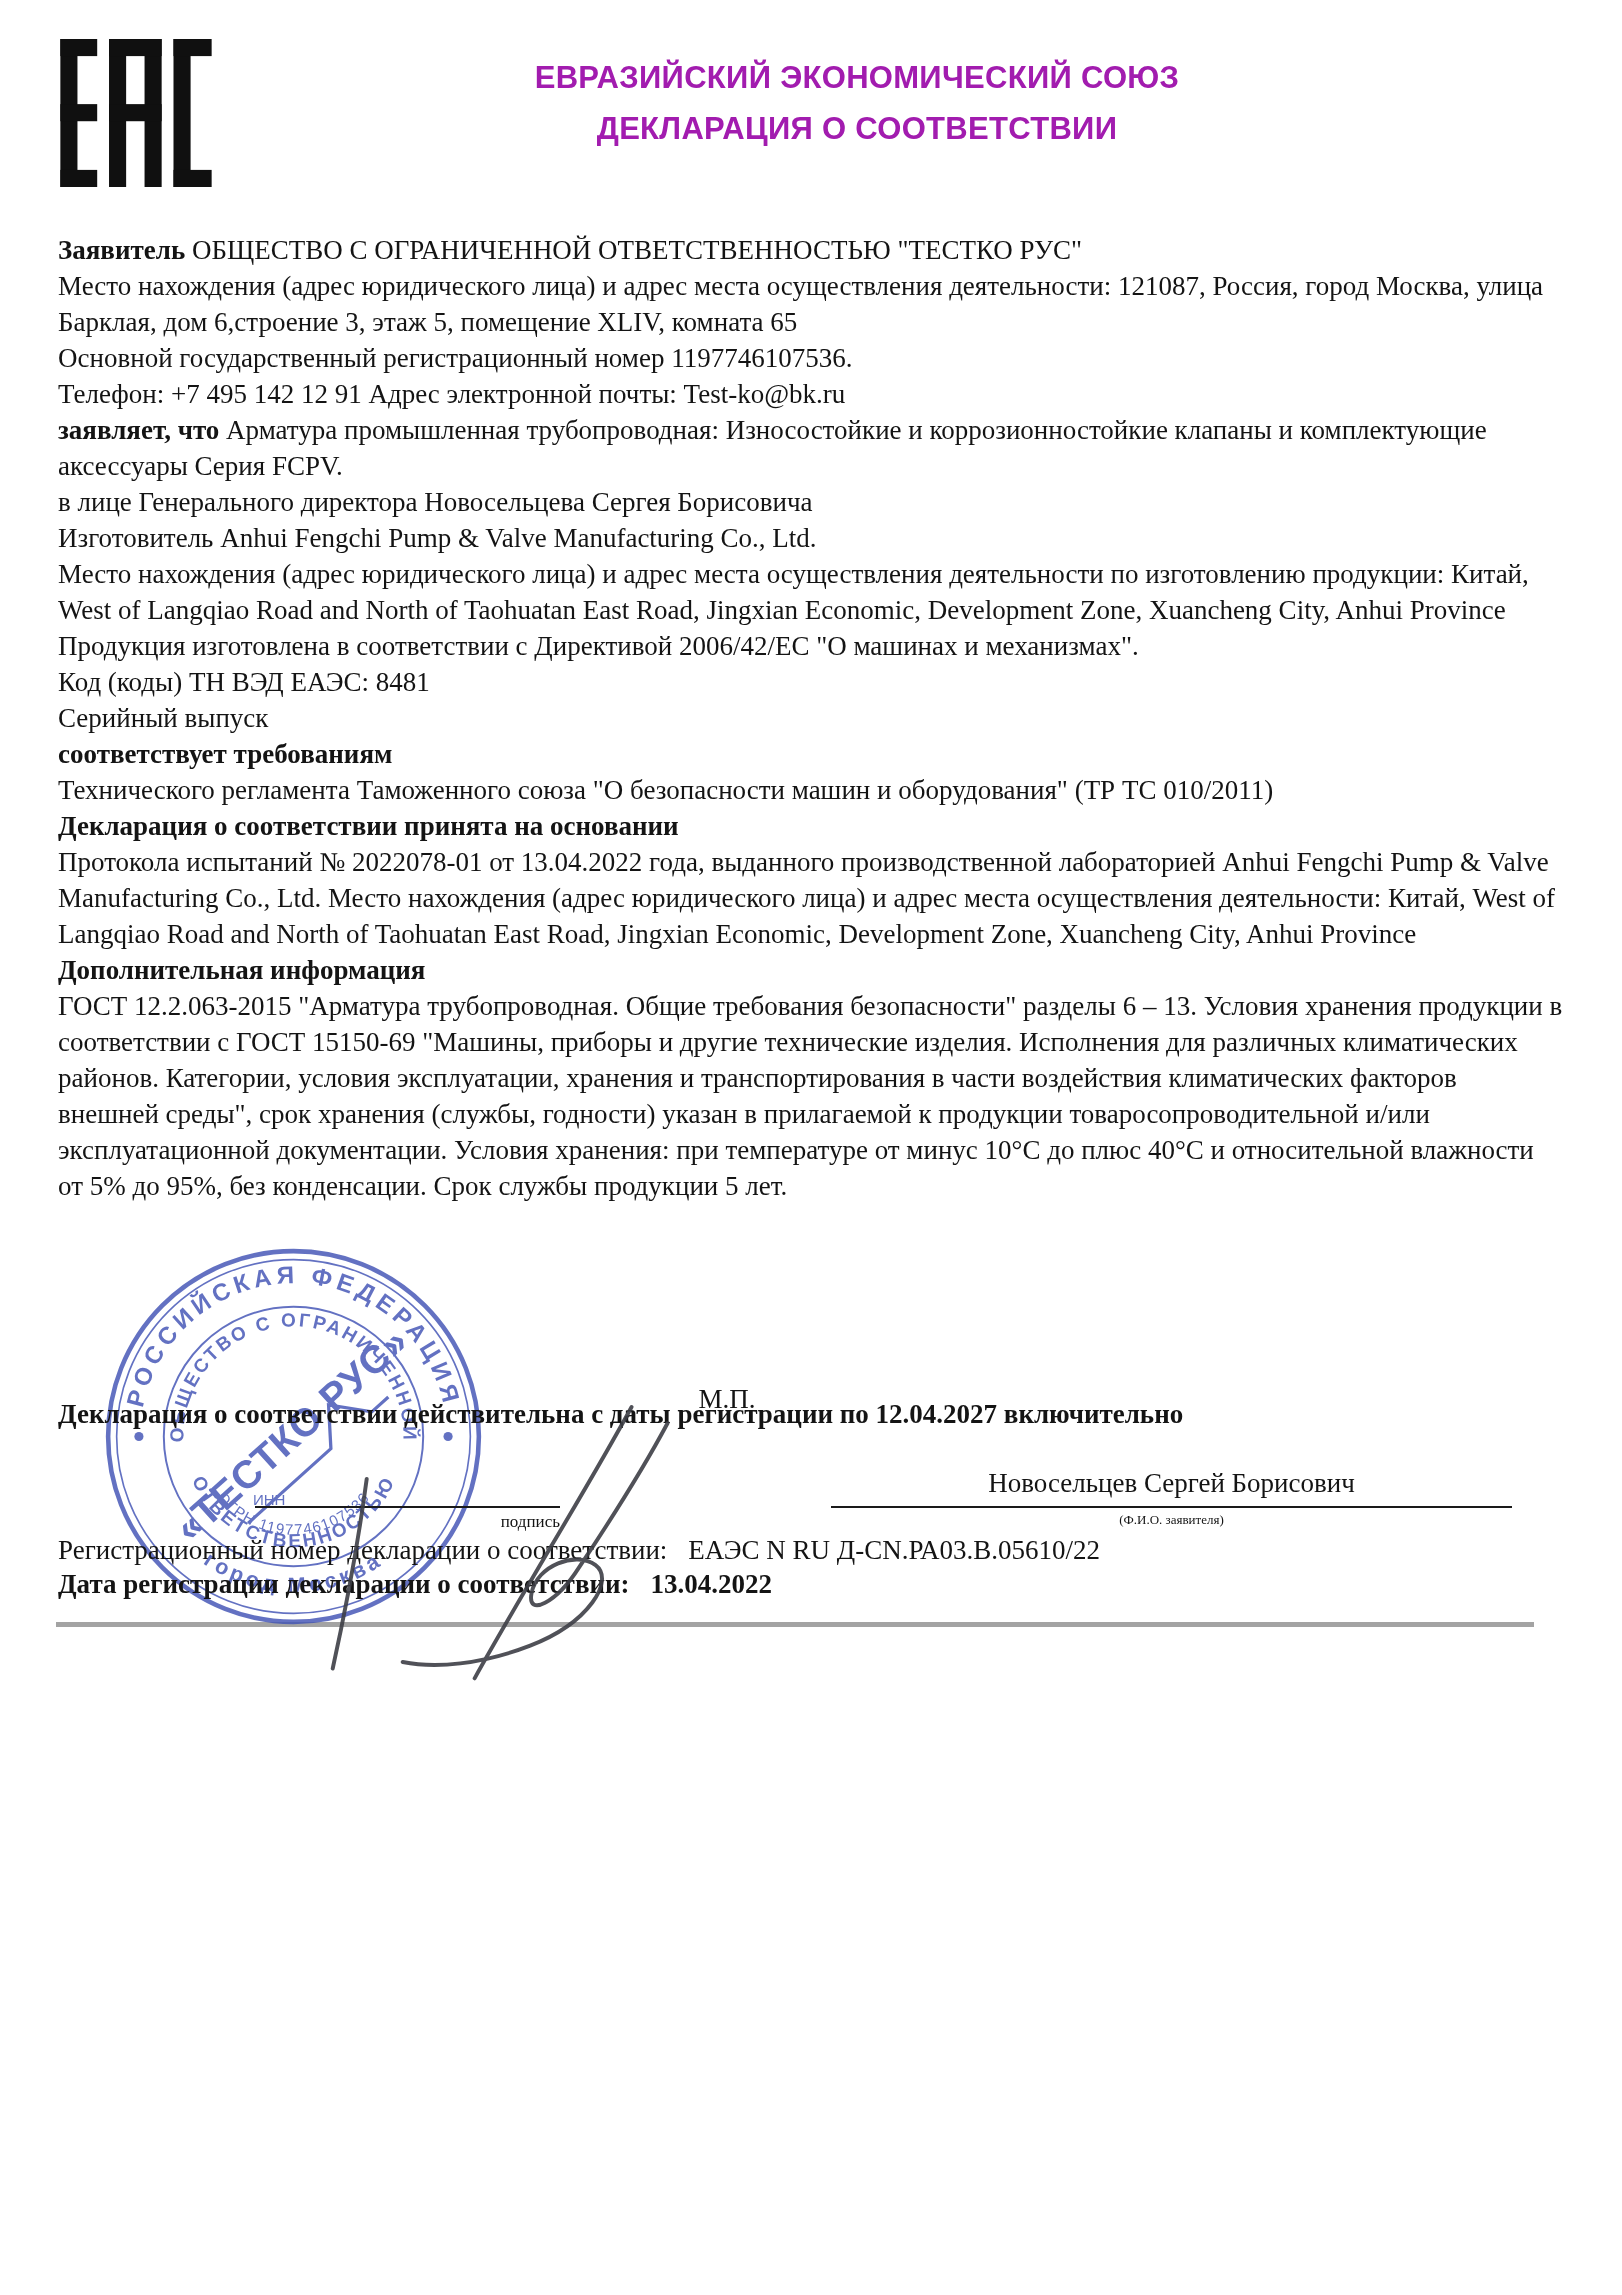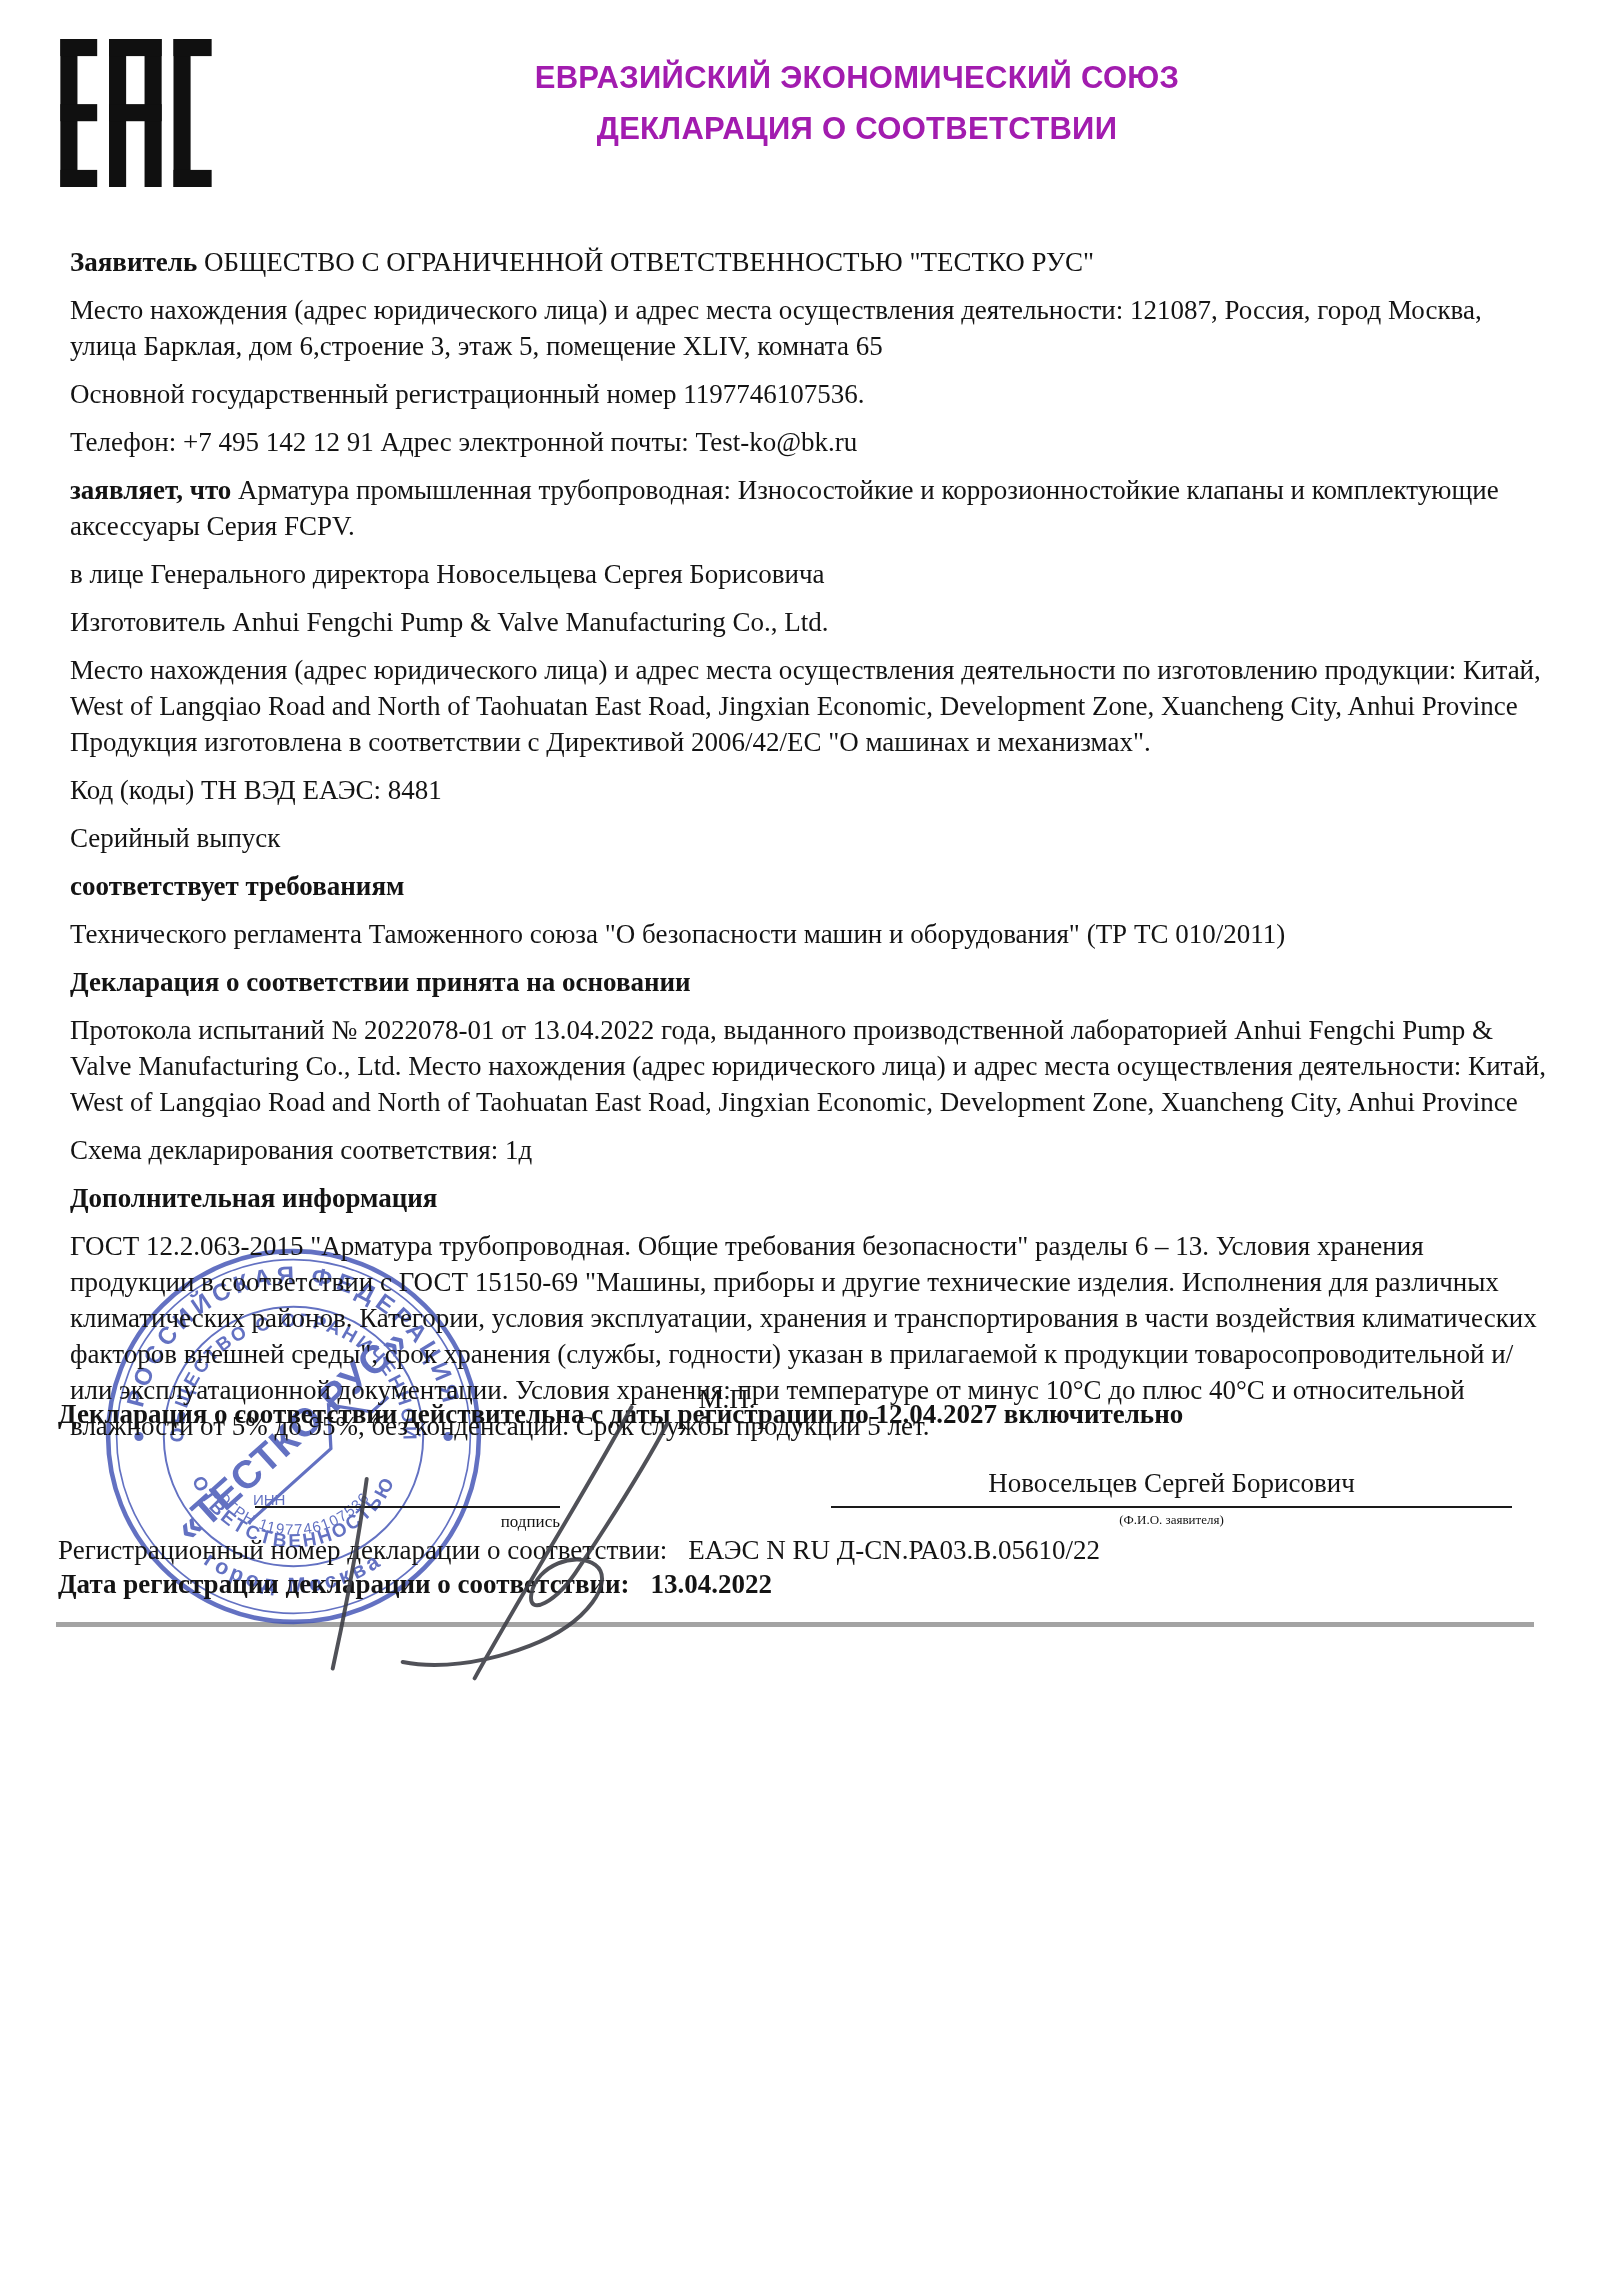--- a/index.html
+++ b/index.html
@@ -25,21 +25,21 @@
     font-size:31px;line-height:51px;
     color:#a21caf;
     letter-spacing:0.3px;
   }
 
   
   .doc-body{
     left:58px;top:232px;width:1506px;
     font-size:27px;line-height:36px;
   }
-  .doc-body p{margin:12px;padding:0;}
+  .doc-body p{margin:0;padding:0;}
   .b{font-weight:bold;}
 
   
   .validity{
     left:58px;top:1396px;width:1506px;
     font-weight:bold;font-size:27px;line-height:36px;
   }
 
   
   .mp-label{left:681px;top:1384px;width:92px;text-align:center;font-size:27px;}
@@ -135,21 +135,20 @@
   <p><span class="b">заявляет, что</span><span> Арматура промышленная трубопроводная: Износостойкие и коррозионностойкие клапаны и комплектующие аксессуары Серия FCPV.</span></p>
   <p><span class="b"></span><span>в лице Генерального директора Новосельцева Сергея Борисовича</span></p>
   <p><span class="b"></span><span>Изготовитель Anhui Fengchi Pump &amp; Valve Manufacturing Co., Ltd.</span></p>
   <p><span class="b"></span><span>Место нахождения (адрес юридического лица) и адрес места осуществления деятельности по изготовлению продукции: Китай, West of Langqiao Road and North of Taohuatan East Road, Jingxian Economic, Development Zone, Xuancheng City, Anhui Province Продукция изготовлена в соответствии с Директивой 2006/42/EC "О машинах и механизмах".</span></p>
   <p><span class="b"></span><span>Код (коды) ТН ВЭД ЕАЭС: 8481</span></p>
   <p><span class="b"></span><span>Серийный выпуск</span></p>
   <p><span class="b">соответствует требованиям</span><span></span></p>
   <p><span class="b"></span><span>Технического регламента Таможенного союза "О безопасности машин и оборудования" (ТР ТС 010/2011)</span></p>
   <p><span class="b">Декларация о соответствии принята на основании</span><span></span></p>
   <p><span class="b"></span><span>Протокола испытаний № 2022078-01 от 13.04.2022 года, выданного производственной лабораторией Anhui Fengchi Pump &amp; Valve Manufacturing Co., Ltd. Место нахождения (адрес юридического лица) и адрес места осуществления деятельности: Китай, West of Langqiao Road and North of Taohuatan East Road, Jingxian Economic, Development Zone, Xuancheng City, Anhui Province</span></p>
-  <p><span class="b"></span><span>Схема декларирования соответствия: 1д</span></p>
   <p><span class="b">Дополнительная информация</span><span></span></p>
   <p><span class="b"></span><span>ГОСТ 12.2.063-2015 "Арматура трубопроводная. Общие требования безопасности" разделы 6 – 13. Условия хранения продукции в соответствии с ГОСТ 15150-69 "Машины, приборы и другие технические изделия. Исполнения для различных климатических районов. Категории, условия эксплуатации, хранения и транспортирования в части воздействия климатических факторов внешней среды", срок хранения (службы, годности) указан в прилагаемой к продукции товаросопроводительной и/или эксплуатационной документации. Условия хранения: при температуре от минус 10°С до плюс 40°С и относительной влажности от 5% до 95%, без конденсации. Срок службы продукции 5 лет.</span></p>
 </div>
 
 <div class="abs validity layer-text">Декларация о соответствии действительна с даты регистрации по 12.04.2027 включительно</div>
 
 <div class="abs mp-label layer-text">М.П.</div>
 <div class="abs signer-name layer-text">Новосельцев Сергей Борисович</div>
 <div class="abs sig-line layer-text"></div>
 <div class="abs name-line layer-text"></div>

